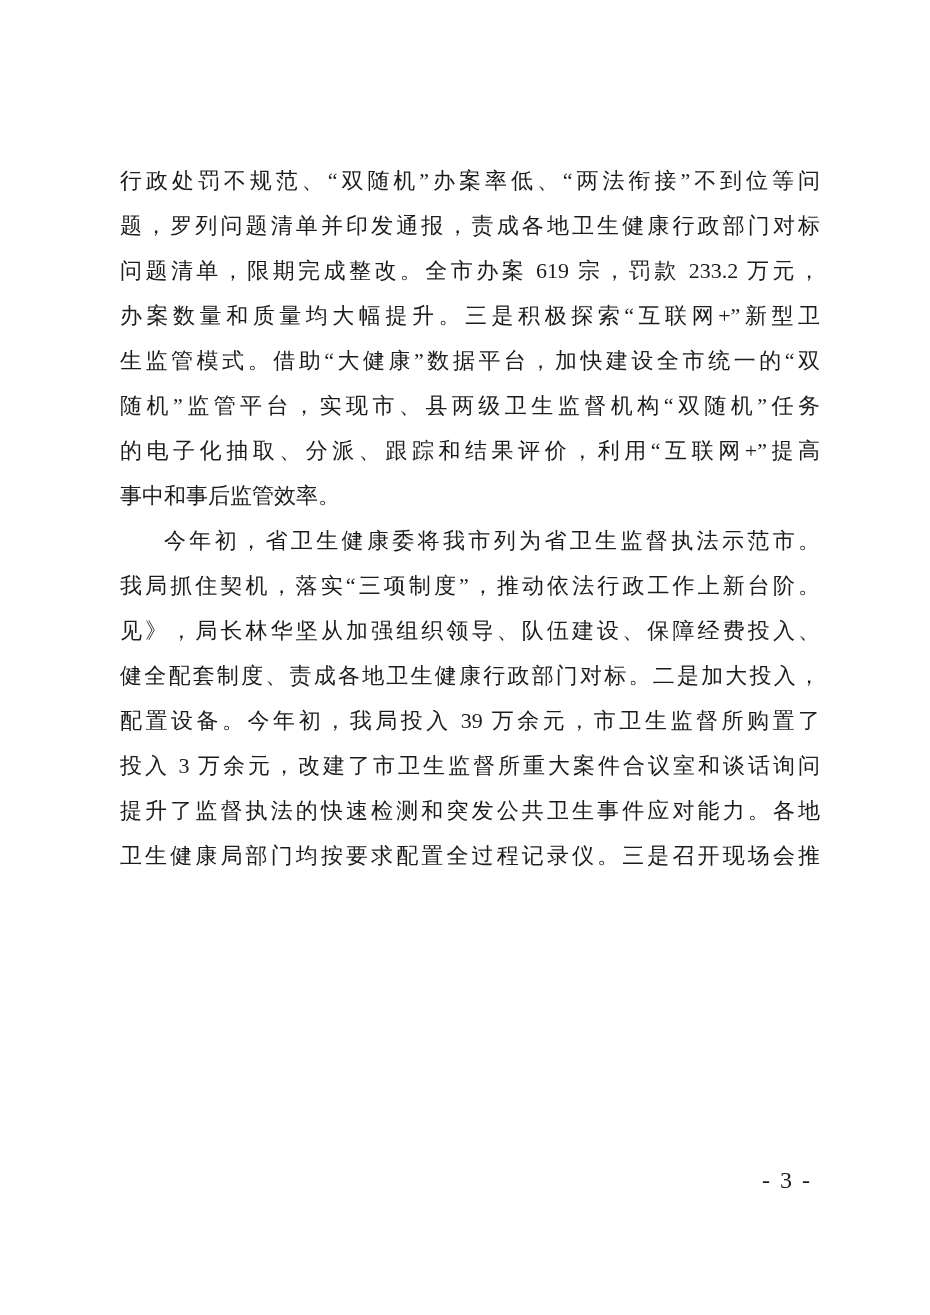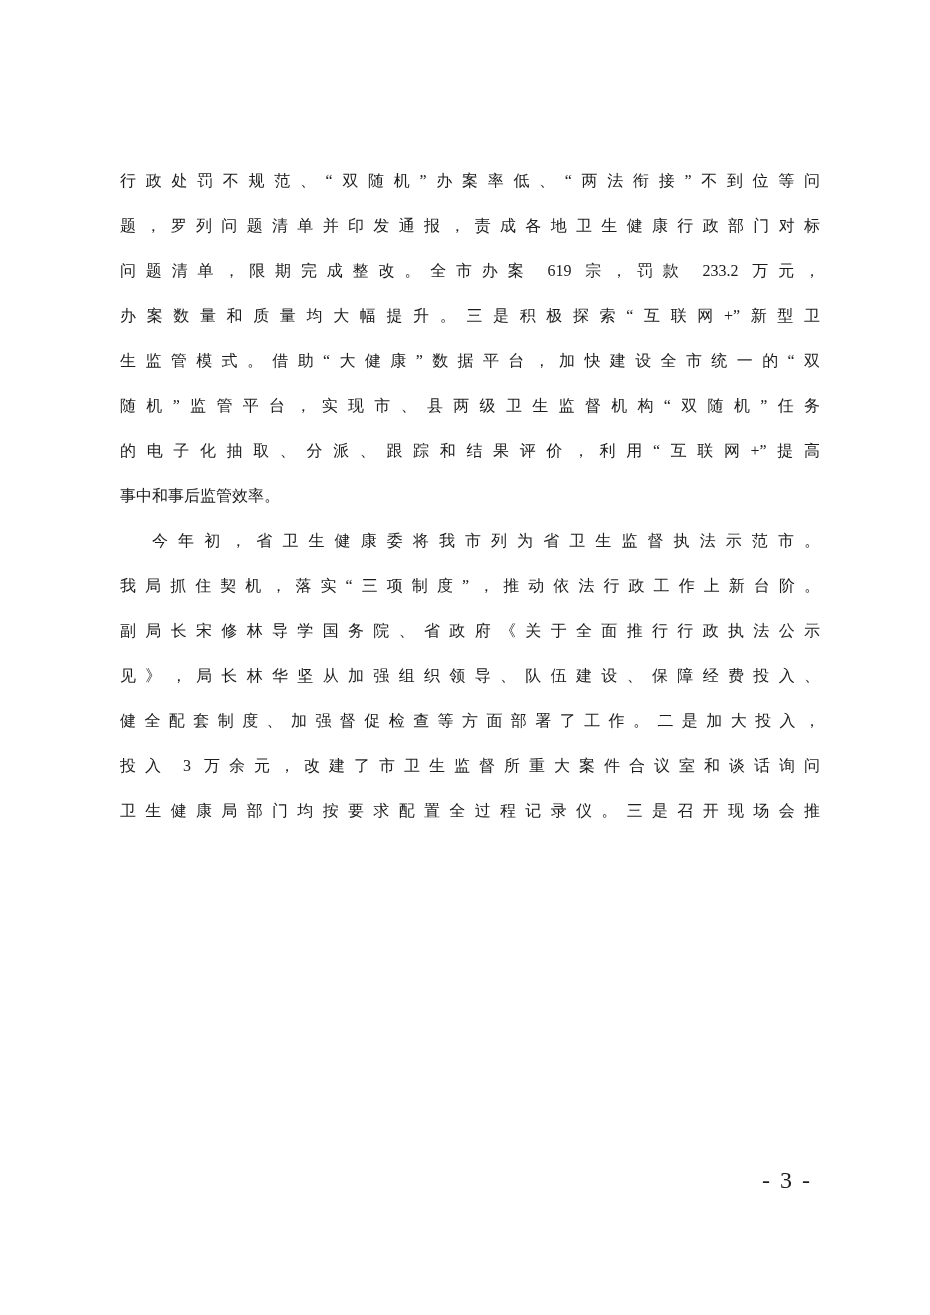--- a/index.html
+++ b/index.html
@@ -10,21 +10,21 @@
     position: relative;
     overflow: hidden;
     font-family: "Liberation Serif", "DejaVu Serif", serif;
     color: #1c1c1c;
   }
   .doc-body {
     position: absolute;
     left: 120px;
     top: 158px;
     width: 700px;
-    font-size: 16px;
+    font-size: 22px;
     line-height: 45px;
   }
   .line {
     text-align: justify;
     text-align-last: justify;
     -moz-text-align-last: justify;
     word-break: break-all;
     min-height: 45px;
   }
   .line.end {
@@ -49,20 +49,21 @@
     <div class="line"><span>行政处罚不规范、“双随机”办案率低、“两法衔接”不到位等问</span></div>
     <div class="line"><span>题，罗列问题清单并印发通报，责成各地卫生健康行政部门对标</span></div>
     <div class="line"><span>问题清单，限期完成整改。全市办案 619 宗，罚款 233.2 万元，</span></div>
     <div class="line"><span>办案数量和质量均大幅提升。</span><b>三是积极探索“互联网+”新型卫</b></div>
     <div class="line"><b>生监管模式。</b><span>借助“大健康”数据平台，加快建设全市统一的“双</span></div>
     <div class="line"><span>随机”监管平台，实现市、县两级卫生监督机构“双随机”任务</span></div>
     <div class="line"><span>的电子化抽取、分派、跟踪和结果评价，利用“互联网+”提高</span></div>
     <div class="line end"><span>事中和事后监管效率。</span></div>
     <div class="line" style="text-indent: 2em; font-family: Liberation Serif, serif;"><span>今年初，省卫生健康委将我市列为省卫生监督执法示范市。</span></div>
     <div class="line"><span>我局抓住契机，落实“三项制度”，推动依法行政工作上新台阶。</span></div>
-    <div class="line"><span>副局长宋修林导学国务院、省政府《关于全面推行行政执法公示</span></div>
     <div class="line"><span>见》，局长林华坚从加强组织领导、队伍建设、保障经费投入、</span></div>
-    <div class="line"><span>健全配套制度、加强督促检查等方面部署了工作。</span><b>二是加大投入，</b></div>
+    <div class="line"><span>健全配套制度、责成各地卫生健康行政部门对标。</span><b>二是加大投入，</b></div>
+    <div class="line"><b>配置设备。</b><span>今年初，我局投入 39 万余元，市卫生监督所购置了</span></div>
     <div class="line"><span>投入 3 万余元，改建了市卫生监督所重大案件合议室和谈话询问</span></div>
+    <div class="line"><span>提升了监督执法的快速检测和突发公共卫生事件应对能力。各地</span></div>
     <div class="line"><span>卫生健康局部门均按要求配置全过程记录仪。</span><b>三是召开现场会推</b></div>
   </div>
 
 <div class="page-number">- 3 -</div>
 
 </body></html>

